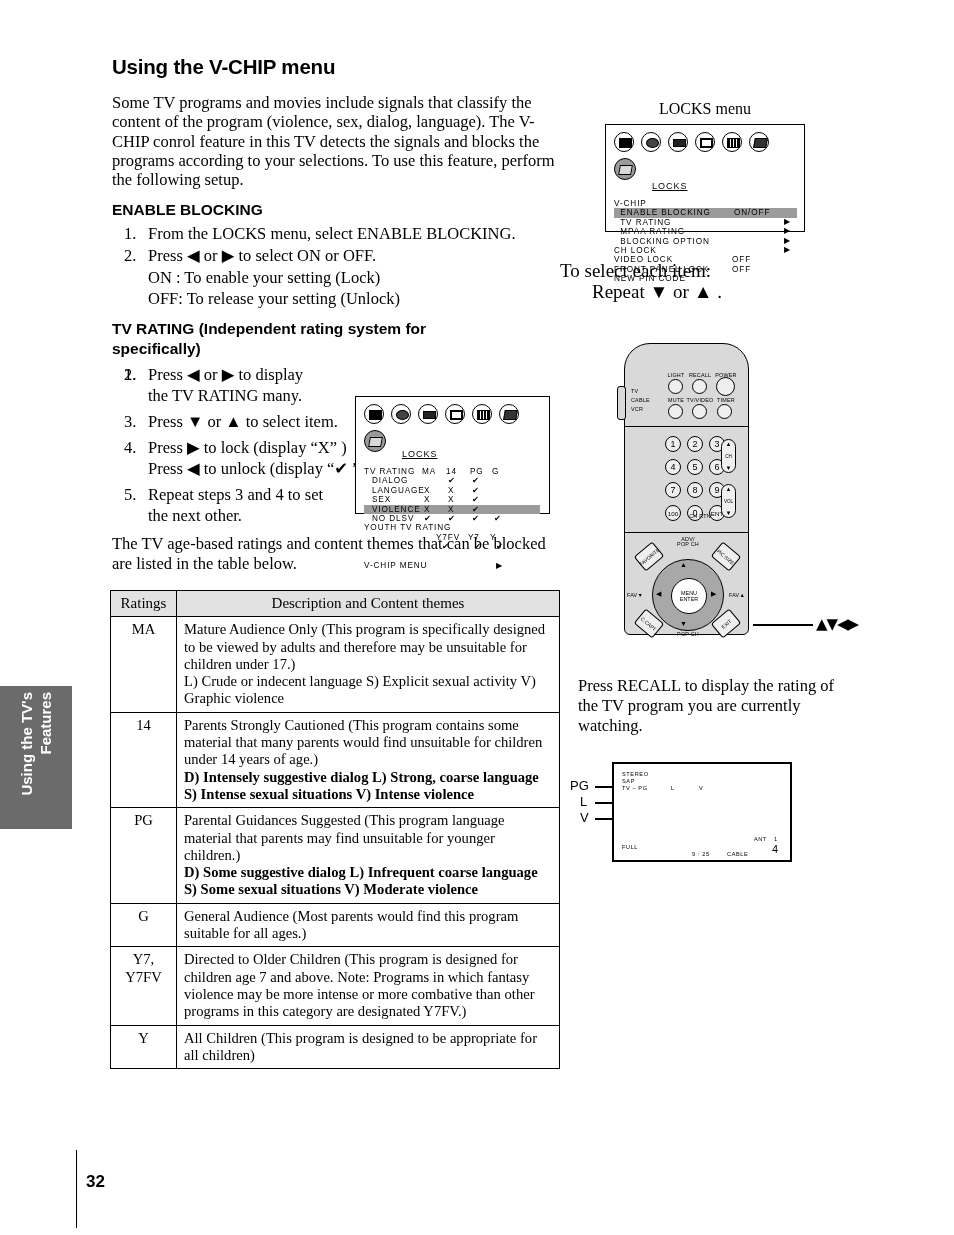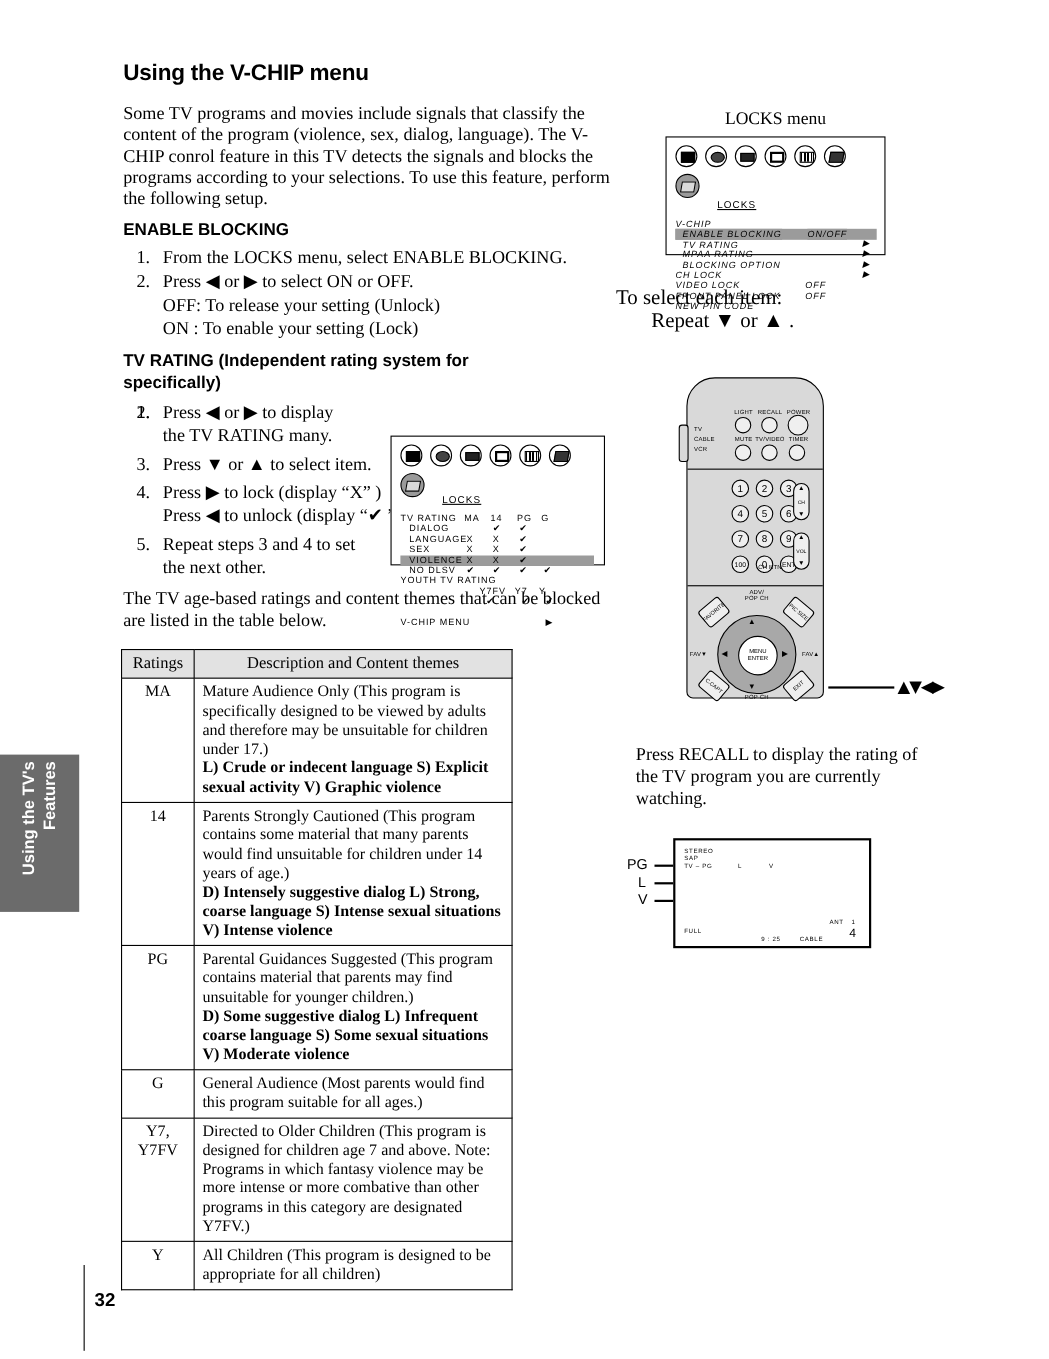--- a/index.html
+++ b/index.html
@@ -100,35 +100,35 @@
   .osd-body {
     font-family:"Liberation Sans", sans-serif; font-size:8.2px;
     letter-spacing:0.9px; line-height:9.4px; white-space:pre;
   }
 
   
   .locks-wrap { position:absolute; left:605px; top:100px; width:200px; }
   .locks-cap { text-align:center; font-size:16px; margin-bottom:6px; }
   #locks-osd { height:108px; }
   #locks-osd .osd-title { left:46px; top:56px; }
-  .locks-rows { position:absolute; left:8px; top:74px;font-style:italic; }
+  .locks-rows { position:absolute; left:8px; top:74px; }
   .row-hl { background:#9b9b9b; display:inline-block; }
 
   .to-select { position:absolute; left:560px; top:260px; font-size:19px; line-height:21px; }
   .to-select .ind { padding-left:32px; }
 
   
   .rating-wrap { position:absolute; left:355px; top:396px; width:195px; }
   #rating-osd { height:118px; }
   #rating-osd .osd-title { left:46px; top:52px; }
   .rating-rows { position:absolute; left:8px; top:70px; }
 
   
   table.ratings {
-    position:absolute; left:110px; top:590px; width:356px;
+    position:absolute; left:110px; top:590px; width:450px;
     border-collapse:collapse; font-size:14.6px; line-height:17.3px;
   }
   table.ratings th, table.ratings td {
     border:1px solid #000; padding:4px 7px; vertical-align:top;
   }
   table.ratings th { background:#e2e2e2; font-weight:normal; text-align:center; font-size:15px; }
   table.ratings td.rt { text-align:center; width:66px; }
 
   
   .remote-area { position:absolute; left:608px; top:338px; width:215px; height:300px; }
@@ -227,22 +227,22 @@
   <ol class="steps">
     <li>
       <span class="num">1.</span>
       <span>From the LOCKS menu, select ENABLE BLOCKING.</span>
     </li>
     <li>
       <span class="num">2.</span>
       <span>Press ◀ or ▶ to select ON or OFF.</span>
     </li>
   </ol>
+  <div class="sub-line">ON : To enable your setting (Lock)</div>
   <div class="sub-line">OFF: To release your setting (Unlock)</div>
-  <div class="sub-line">ON : To enable your setting (Lock)</div>
 
   <h2 class="sub2">
     <span>TV RATING (Independent rating system for</span><br>
     <span>specifically)</span>
   </h2>
 
   <ol class="steps">
     <li>
       <span class="num">1.</span>
     </li>
@@ -341,34 +341,34 @@
     <tr>
       <th>Ratings</th>
       <th>Description and Content themes</th>
     </tr>
   </thead>
   <tbody id="ratings-body">
       <tr>
         <td class="rt">MA</td>
         <td>
           <div>Mature Audience Only (This program is specifically designed to be viewed by adults and therefore may be unsuitable for children under 17.)</div>
-          <div style="font-weight: bold;">L) Crude or indecent language  S) Explicit sexual activity V) Graphic violence</div>
+          <div style="font-weight: normal;">L) Crude or indecent language  S) Explicit sexual activity V) Graphic violence</div>
         </td>
       </tr>
       <tr>
         <td class="rt">14</td>
         <td>
           <div>Parents Strongly Cautioned (This program contains some material that many parents would find unsuitable for children under 14 years of age.)</div>
           <div style="font-weight: bold;">D) Intensely suggestive dialog  L) Strong, coarse language S) Intense sexual situations  V) Intense violence</div>
         </td>
       </tr>
       <tr>
         <td class="rt">PG</td>
         <td>
-          <div>Parental Guidances Suggested (This program contains material that parents may find unsuitable for younger children.)</div>
+          <div>Parental Guidances Suggested (This program language material that parents may find unsuitable for younger children.)</div>
           <div style="font-weight: bold;">D) Some suggestive dialog  L) Infrequent coarse language  S) Some sexual situations  V) Moderate violence</div>
         </td>
       </tr>
       <tr>
         <td class="rt">G</td>
         <td>
           <div>General Audience (Most parents would find this program suitable for all ages.)</div>
         </td>
       </tr>
       <tr>

